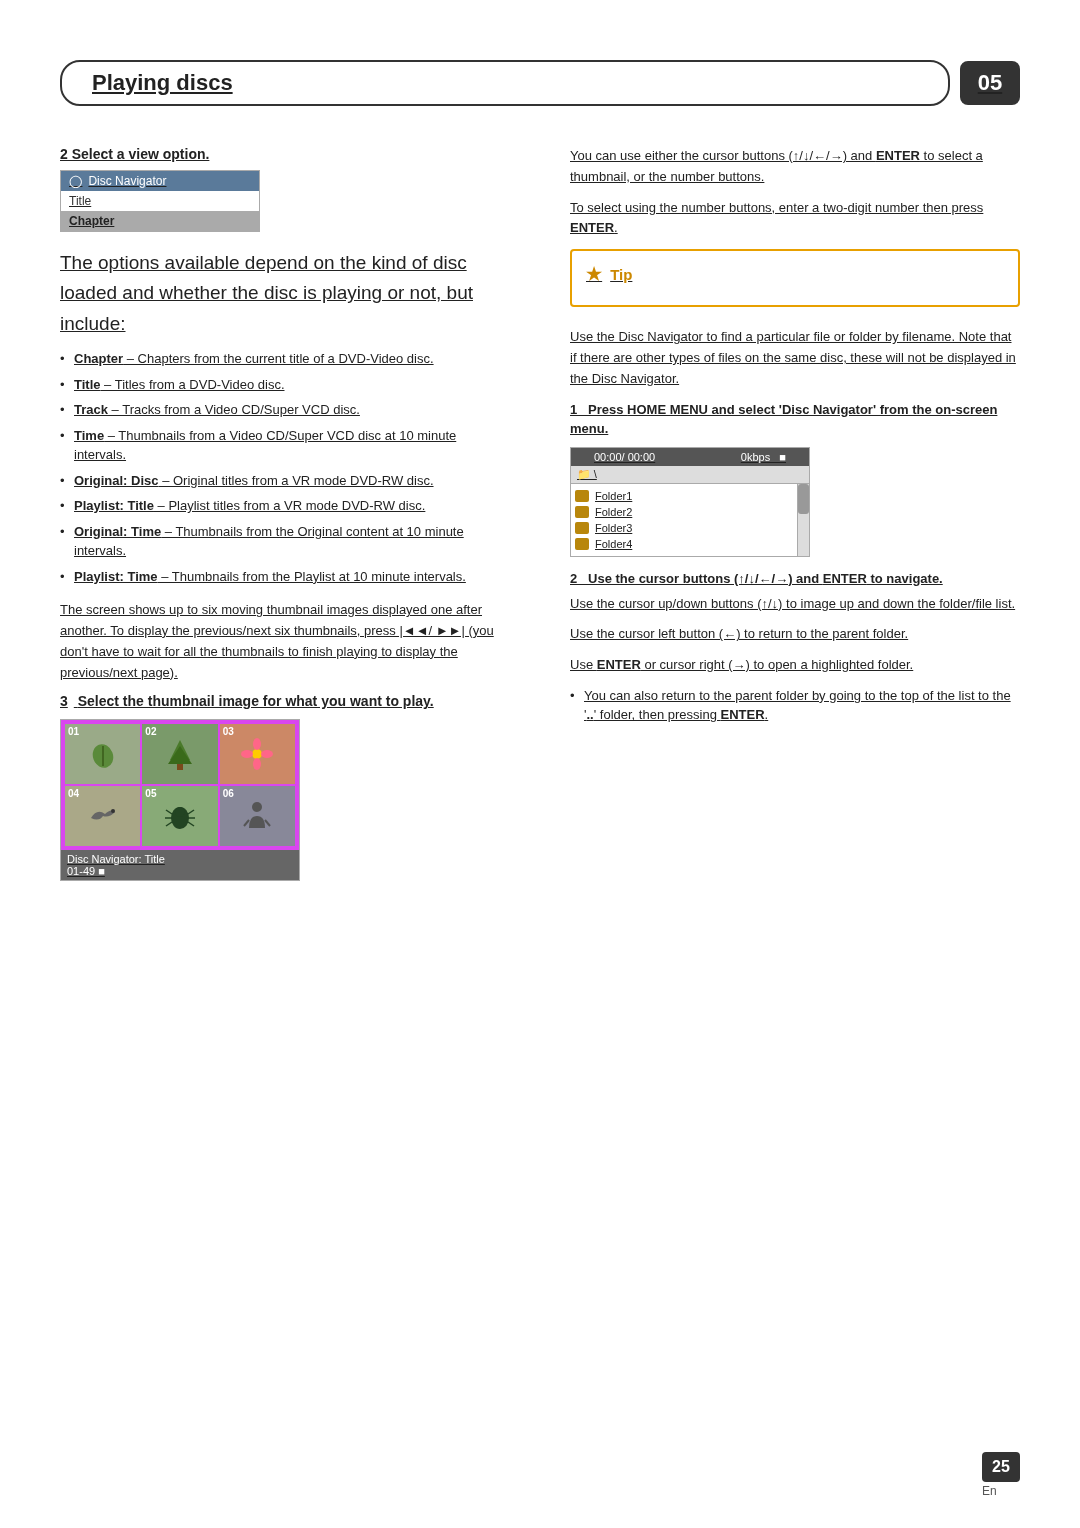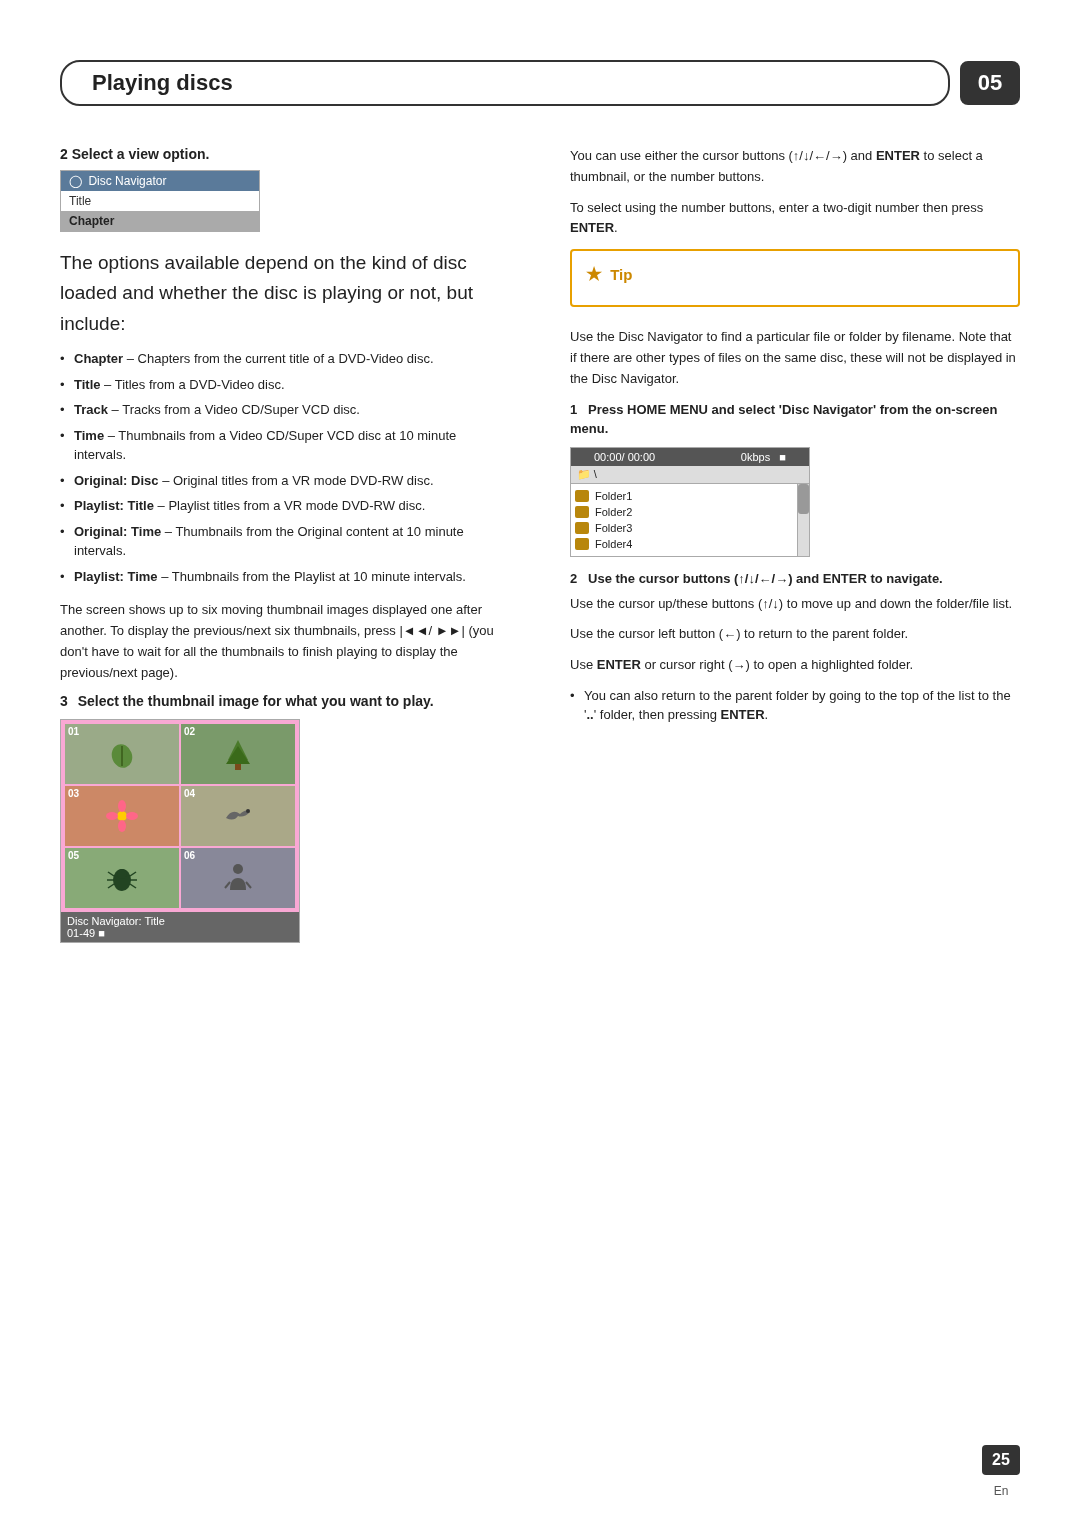--- a/index.html
+++ b/index.html
@@ -11,20 +11,21 @@
       font-size: 14px;
       color: #222;
       position: relative;
     }
 
     .page-container {
       width: 1080px;
       min-height: 1528px;
       padding: 60px 60px 60px 60px;
       position: relative;
+      text-decoration: underline;
     }
 
     
     .page-header {
       display: flex;
       align-items: center;
       margin-bottom: 40px;
     }
 
     .chapter-title-bar {
@@ -131,24 +132,24 @@
 
     
     .thumb-grid-container {
       border: 1px solid #aaa;
       width: 240px;
       margin-top: 10px;
     }
 
     .thumb-grid {
       display: grid;
-      grid-template-columns: repeat(2, 1fr);
+      grid-template-columns: repeat(3, 1fr);
       gap: 2px;
       padding: 4px;
-      background: #f9a8d4;
+      background: #d946ef;
     }
 
     .thumb-cell {
       background: #888;
       height: 60px;
       display: flex;
       align-items: center;
       justify-content: center;
       position: relative;
       overflow: hidden;
@@ -270,22 +271,21 @@
       display: inline-block;
     }
 
     
     .page-footer {
       position: absolute;
       bottom: 30px;
       right: 60px;
       display: flex;
       flex-direction: column;
-      align-items: center;
-      gap: 7px;
+      align-items: flex-start;
     }
 
     .page-number-badge {
       background: #333;
       color: #fff;
       font-size: 16px;
       font-weight: bold;
       width: 38px;
       height: 30px;
       display: flex;
@@ -477,21 +477,21 @@
           </div>
 
           <div style="position:absolute; right:0; top:0; bottom:0; width:12px; background:#ddd; border-left:1px solid #aaa;">
             <div style="width:100%; height:30px; background:#999; border-radius:3px;"></div>
           </div>
         </div>
       </div>
 
       <div class="step2-label">2&nbsp;&nbsp;&nbsp;Use the cursor buttons (↑/↓/←/→) and <strong>ENTER</strong> to navigate.</div>
 
-      <p class="instruction-para">Use the cursor up/these buttons (↑/↓) to move up and down the folder/file list.</p>
+      <p class="instruction-para">Use the cursor up/down buttons (↑/↓) to image up and down the folder/file list.</p>
 
       <p class="instruction-para">Use the cursor left button (←) to return to the parent folder.</p>
 
       <p class="instruction-para">Use <strong>ENTER</strong> or cursor right (→) to open a highlighted folder.</p>
 
       <ul class="bullet-list">
         <li>You can also return to the parent folder by going to the top of the list to the '<strong>..</strong>' folder, then pressing <strong>ENTER</strong>.</li>
       </ul>
 
     </div>

